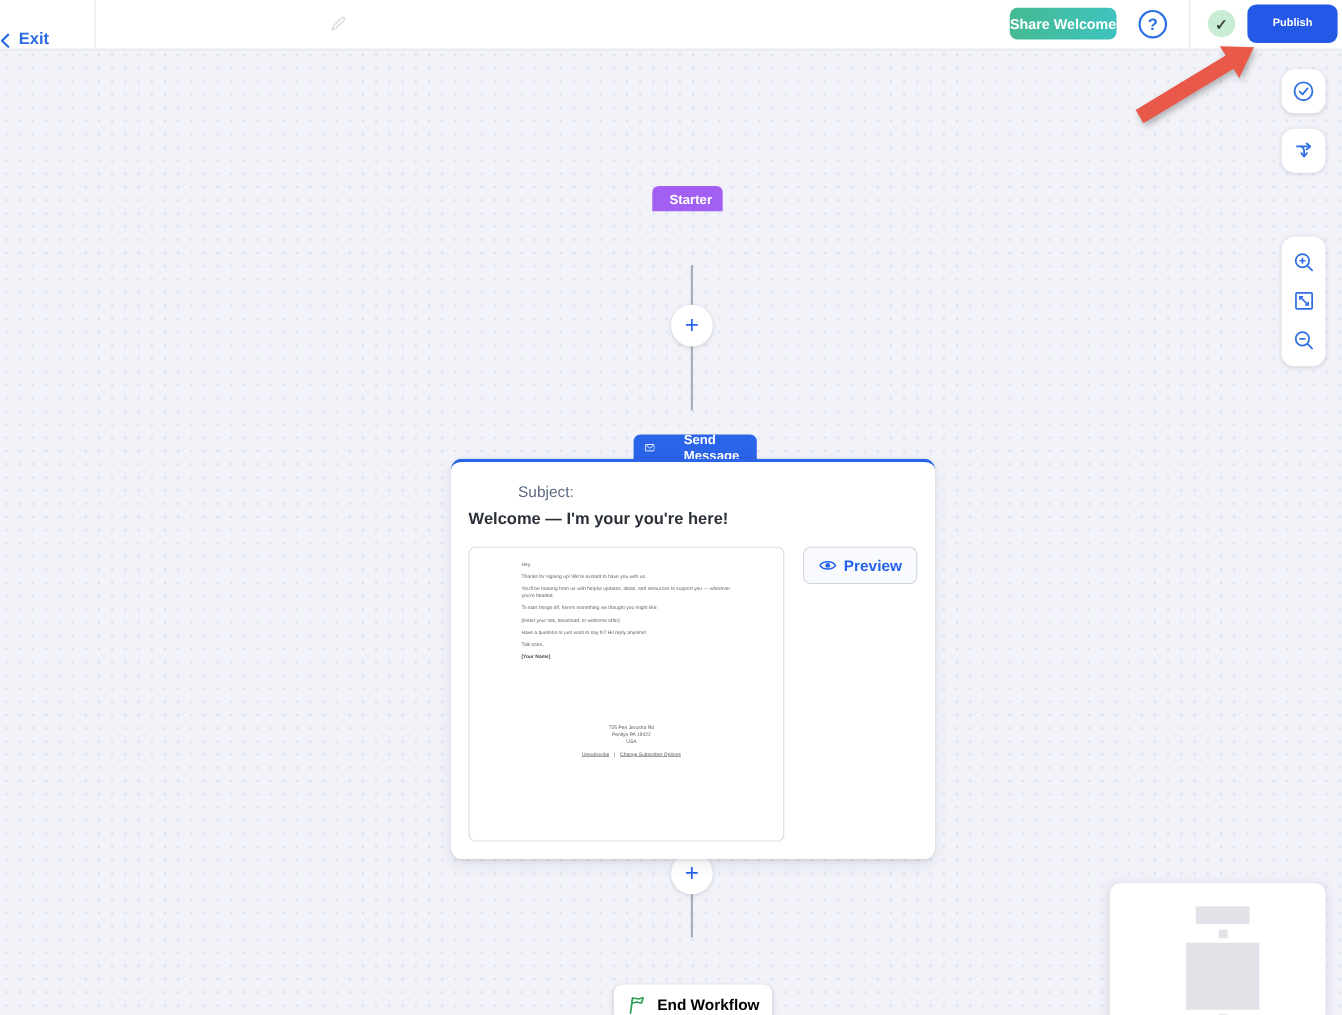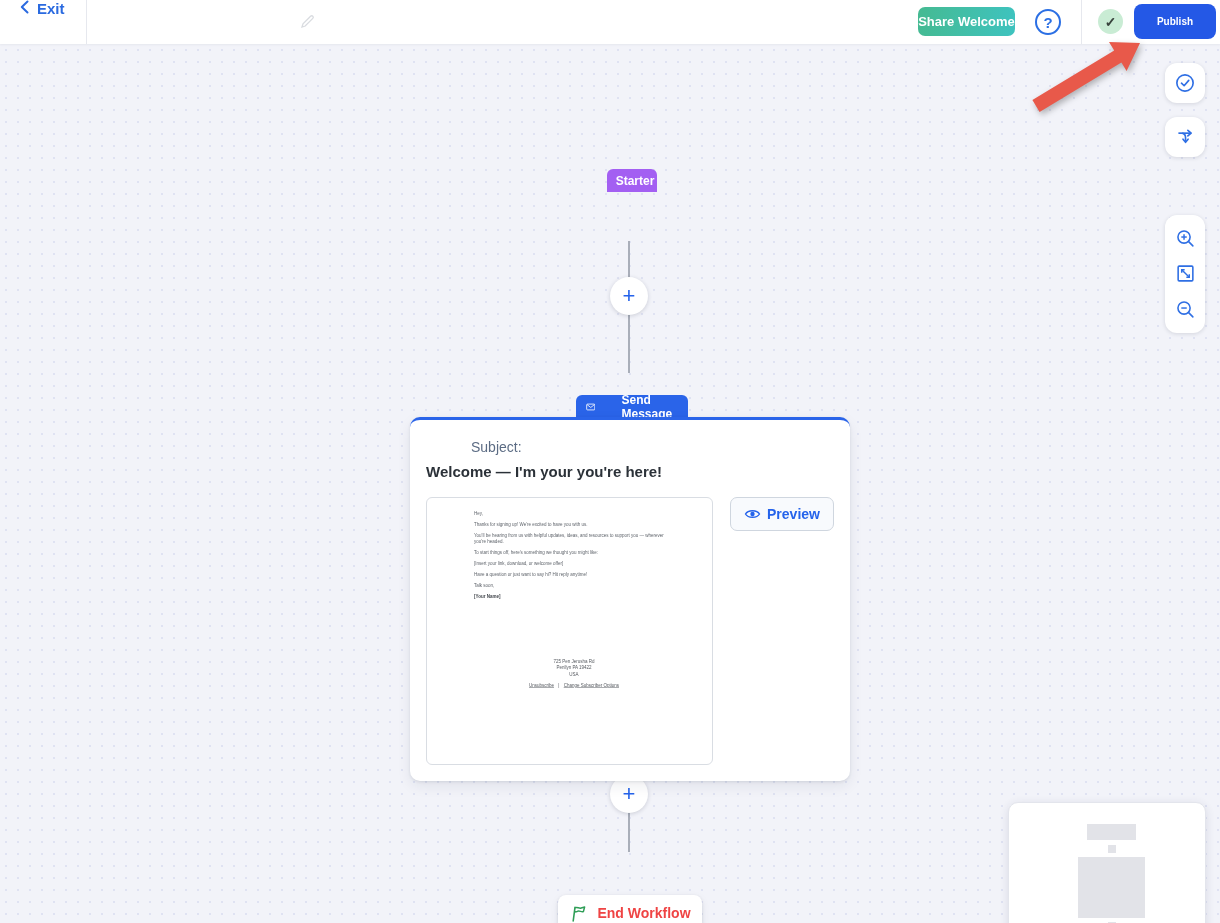--- a/index.html
+++ b/index.html
@@ -2,21 +2,21 @@
 <html><head>
 <meta charset="utf-8">
 <style>
   * { margin:0; padding:0; box-sizing:border-box; }
   html,body { width:1220px; height:923px; overflow:hidden; }
   body { font-family:"Liberation Sans", sans-serif; }
   .app { position:relative; width:1220px; height:923px; background:#fff; }
 
   
   .topbar { position:absolute; left:0; top:0; width:1220px; height:44px; background:#ffffff; z-index:30; box-shadow:0 1px 2px rgba(40,45,70,0.06); }
-  .exit-btn { position:absolute; left:20px; top:0; height:44px; display:flex; align-items:flex-start; gap:8px; color:#2a6ae0; font-size:15px; font-weight:600; cursor:pointer; }
+  .exit-btn { position:absolute; left:0; top:0; height:44px; display:flex; align-items:flex-end; gap:8px; color:#2a6ae0; font-size:15px; font-weight:600; cursor:pointer; }
   .vdiv { position:absolute; top:0; width:1px; height:44px; background:#e6e8ee; }
   .title { position:absolute; left:108px; top:0; height:44px; display:flex; align-items:center; font-size:15px; font-weight:600; color:#3c4148; }
   .pencil { position:absolute; left:300px; top:14px; opacity:.45; }
   .share-btn { position:absolute; left:918px; top:7px; width:97px; height:29px; border:none; border-radius:7px; background:linear-gradient(95deg,#45ba92 0%,#3ec3bf 100%); color:#fff; font-size:13px; font-weight:700; font-family:"Liberation Sans",sans-serif; cursor:pointer; }
   .help-btn { position:absolute; left:1035px; top:9px; width:26px; height:26px; border-radius:50%; border:2px solid #2b6fe4; color:#2b6fe4; display:flex; align-items:center; justify-content:center; font-size:15px; font-weight:700; cursor:pointer; background:#fff; }
   .check-badge { position:absolute; left:1098px; top:9px; width:25px; height:25px; border-radius:50%; background:#c9ecd4; color:#38433c; display:flex; align-items:center; justify-content:center; font-size:14px; font-weight:700; }
   .publish-btn { position:absolute; left:1134px; top:4px; width:82px; height:35px; border:none; border-radius:8px; background:#2458e6; color:#fff; font-size:10px; font-weight:700; font-family:"Liberation Sans",sans-serif; cursor:pointer; }
 
   
   .canvas { position:absolute; left:0; top:44px; width:1220px; height:879px;
@@ -25,21 +25,21 @@
     background-size:12px 12px; }
 
   
   .connector { position:absolute; width:2px; background:#a9aeb9; z-index:1; }
 
   
   .plus-btn { position:absolute; width:38px; height:38px; border-radius:50%; background:#fff; box-shadow:0 1px 4px rgba(30,35,60,.18); display:flex; align-items:center; justify-content:center; color:#2563eb; font-size:22px; font-weight:500; z-index:4; cursor:pointer; line-height:1; }
 
   
   .node-badge { position:absolute; height:23px; display:flex; align-items:center; justify-content:center; gap:6px; color:#fff; font-size:12px; font-weight:700; border-radius:6px 6px 0 0; z-index:3; padding:0 10px; }
-  .badge-starter { left:607px; top:125px; width:50px; background:#a35ff2; }
+  .badge-starter { left:593px; top:125px; width:64px; background:#a35ff2; }
   .badge-send { left:576px; top:351px; width:112px; background:#2a64e9;gap:26px; }
 
   
   .card { position:absolute; background:#fff; border-radius:10px; box-shadow:0 1px 3px rgba(30,35,60,.10), 0 5px 14px rgba(30,35,60,.08); z-index:5; }
   .starter-card { left:470px; top:147px; width:319px; height:94px; border-top:3px solid #a35ff2; }
   .starter-inner { position:absolute; left:16px; top:19px; width:287px; height:54px; background:#f2e7fd; border-radius:6px; display:flex; align-items:center; justify-content:center; }
   .starter-text { font-size:17px; font-weight:700; color:#32373f; }
 
   .send-card { left:410px; top:373px; width:440px; height:364px; border-top:3px solid #2a64e9; }
   .subject-label { position:absolute; left:16px; top:19px; font-size:14px; color:#5c6c84;margin-left:45px; }
@@ -52,21 +52,21 @@
   .email-footer { margin-top:118px; text-align:center; color:#55595f; }
   .email-footer .addr { font-size:9px; line-height:1.35; }
   .email-footer .links { margin-top:12px; font-size:9px; }
   .email-footer .links span.link { text-decoration:underline; }
   .email-footer .links span.sep { margin:0 6px; }
 
   .preview-btn { position:absolute; left:320px; top:77px; width:104px; height:34px; background:#f8fafd; border:1px solid #cfd6df; border-radius:7px; display:flex; align-items:center; justify-content:center; gap:6px; color:#2563eb; font-size:14px; font-weight:600; cursor:pointer; }
 
   
   .end-pill { position:absolute; left:558px; top:851px; width:144px; height:36px; background:#fff; border-radius:8px; box-shadow:0 1px 3px rgba(30,35,60,.12), 0 3px 8px rgba(30,35,60,.08); display:flex; align-items:center; justify-content:center; gap:9px; z-index:5; cursor:pointer; }
-  .end-label { font-size:14px; font-weight:700; color:#ef4444; }
+  .end-label { font-size:14px; font-weight:700; color:#000000; }
 
   
   .tool-btn { position:absolute; left:1165px; width:40px; height:40px; background:#fff; border-radius:12px; box-shadow:0 1px 4px rgba(30,35,60,.14); display:flex; align-items:center; justify-content:center; cursor:pointer; z-index:10; }
   .tool-group { position:absolute; left:1165px; top:171px; width:40px; height:118px; background:#fff; border-radius:12px; box-shadow:0 1px 4px rgba(30,35,60,.14); display:flex; flex-direction:column; align-items:center; justify-content:space-around; padding:6px 0; z-index:10; }
   .tool-group .slot { width:40px; height:34px; display:flex; align-items:center; justify-content:center; cursor:pointer; }
 
   
   .minimap { position:absolute; left:1008px; top:758px; width:198px; height:150px; background:#fff; border:1px solid #e3e5ec; border-radius:10px; box-shadow:0 2px 10px rgba(40,45,80,.12); z-index:10; }
   .mm-shape { position:absolute; background:#e2e3e8; }
 

